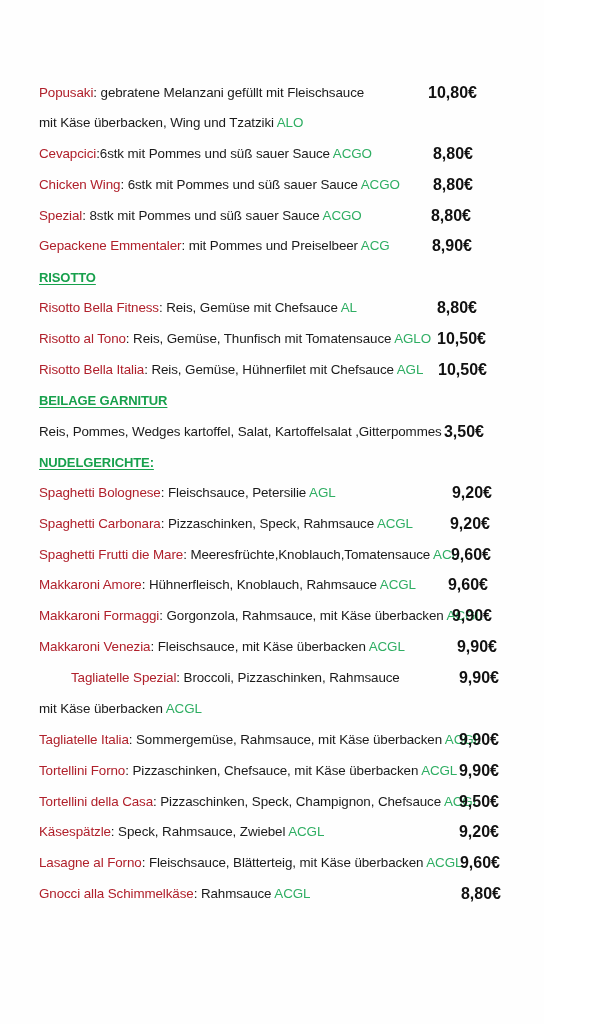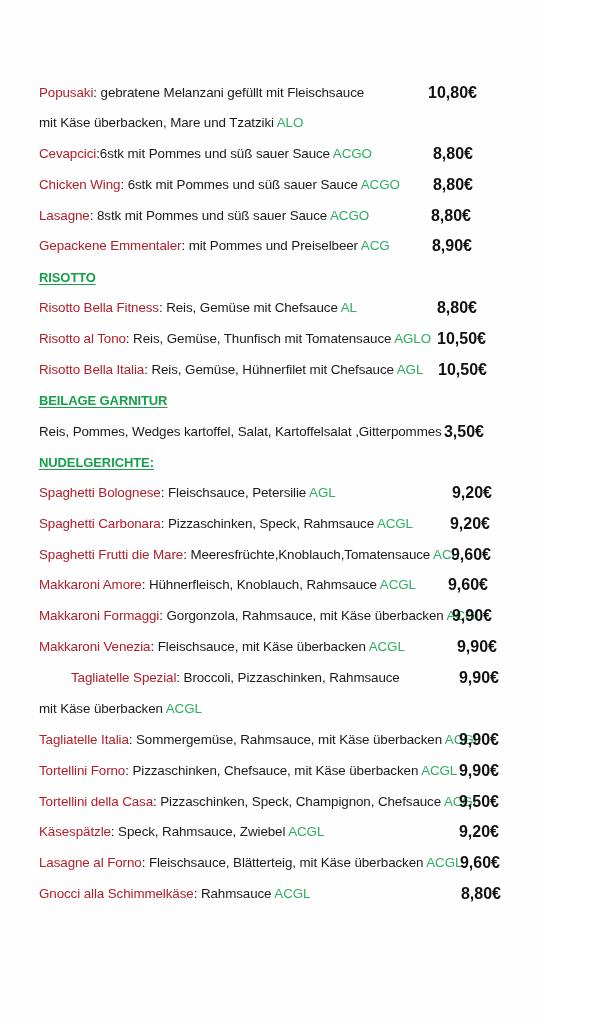--- a/index.html
+++ b/index.html
@@ -12,26 +12,26 @@
   .allergen { color:#2fae63; }
   .heading { color:#17a04c; font-weight:bold; text-decoration:underline; text-decoration-thickness:1px; text-underline-offset:2px; font-size:13px;text-align:right; }
   .price { position:absolute; height:20px; line-height:20px; font-size:16px; font-weight:bold; color:#111; white-space:nowrap; }
 </style>
 </head>
 <body>
 
 <div class="page" id="menu">
     <div class="line" style="top: 83px;"><span class="name">Popusaki</span><span>: </span><span>gebratene Melanzani gefüllt mit Fleischsauce</span></div>
     <div class="price" style="top: 83px; right: 67px;">10,80€</div>
-    <div class="line" style="top: 113px;"><span>mit Käse überbacken, Mare und Tzatziki </span><span class="allergen">ALO</span></div>
+    <div class="line" style="top: 113px;"><span>mit Käse überbacken, Wing und Tzatziki </span><span class="allergen">ALO</span></div>
     <div class="line" style="top: 144px;"><span class="name">Cevapcici</span><span>:</span><span>6stk mit Pommes und süß sauer Sauce </span><span class="allergen">ACGO</span></div>
     <div class="price" style="top: 144px; right: 71px;">8,80€</div>
     <div class="line" style="top: 175px;"><span class="name">Chicken Wing</span><span>: </span><span>6stk mit Pommes und süß sauer Sauce </span><span class="allergen">ACGO</span></div>
     <div class="price" style="top: 175px; right: 71px;">8,80€</div>
-    <div class="line" style="top: 206px;"><span class="name">Lasagne</span><span>: </span><span>8stk mit Pommes und süß sauer Sauce </span><span class="allergen">ACGO</span></div>
+    <div class="line" style="top: 206px;"><span class="name">Spezial</span><span>: </span><span>8stk mit Pommes und süß sauer Sauce </span><span class="allergen">ACGO</span></div>
     <div class="price" style="top: 206px; right: 73px;">8,80€</div>
     <div class="line" style="top: 236px;"><span class="name">Gepackene Emmentaler</span><span>: </span><span>mit Pommes und Preiselbeer </span><span class="allergen">ACG</span></div>
     <div class="price" style="top: 236px; right: 72px;">8,90€</div>
     <div class="line heading" style="top: 268px;">RISOTTO</div>
     <div class="line" style="top: 298px;"><span class="name">Risotto Bella Fitness</span><span>: </span><span>Reis, Gemüse mit Chefsauce </span><span class="allergen">AL</span></div>
     <div class="price" style="top: 298px; right: 67px;">8,80€</div>
     <div class="line" style="top: 329px;"><span class="name">Risotto al Tono</span><span>: </span><span>Reis, Gemüse, Thunfisch mit Tomatensauce </span><span class="allergen">AGLO</span></div>
     <div class="price" style="top: 329px; right: 58px;">10,50€</div>
     <div class="line" style="top: 360px;"><span class="name">Risotto Bella Italia</span><span>: </span><span>Reis, Gemüse, Hühnerfilet mit Chefsauce </span><span class="allergen">AGL</span></div>
     <div class="price" style="top: 360px; right: 57px;">10,50€</div>

